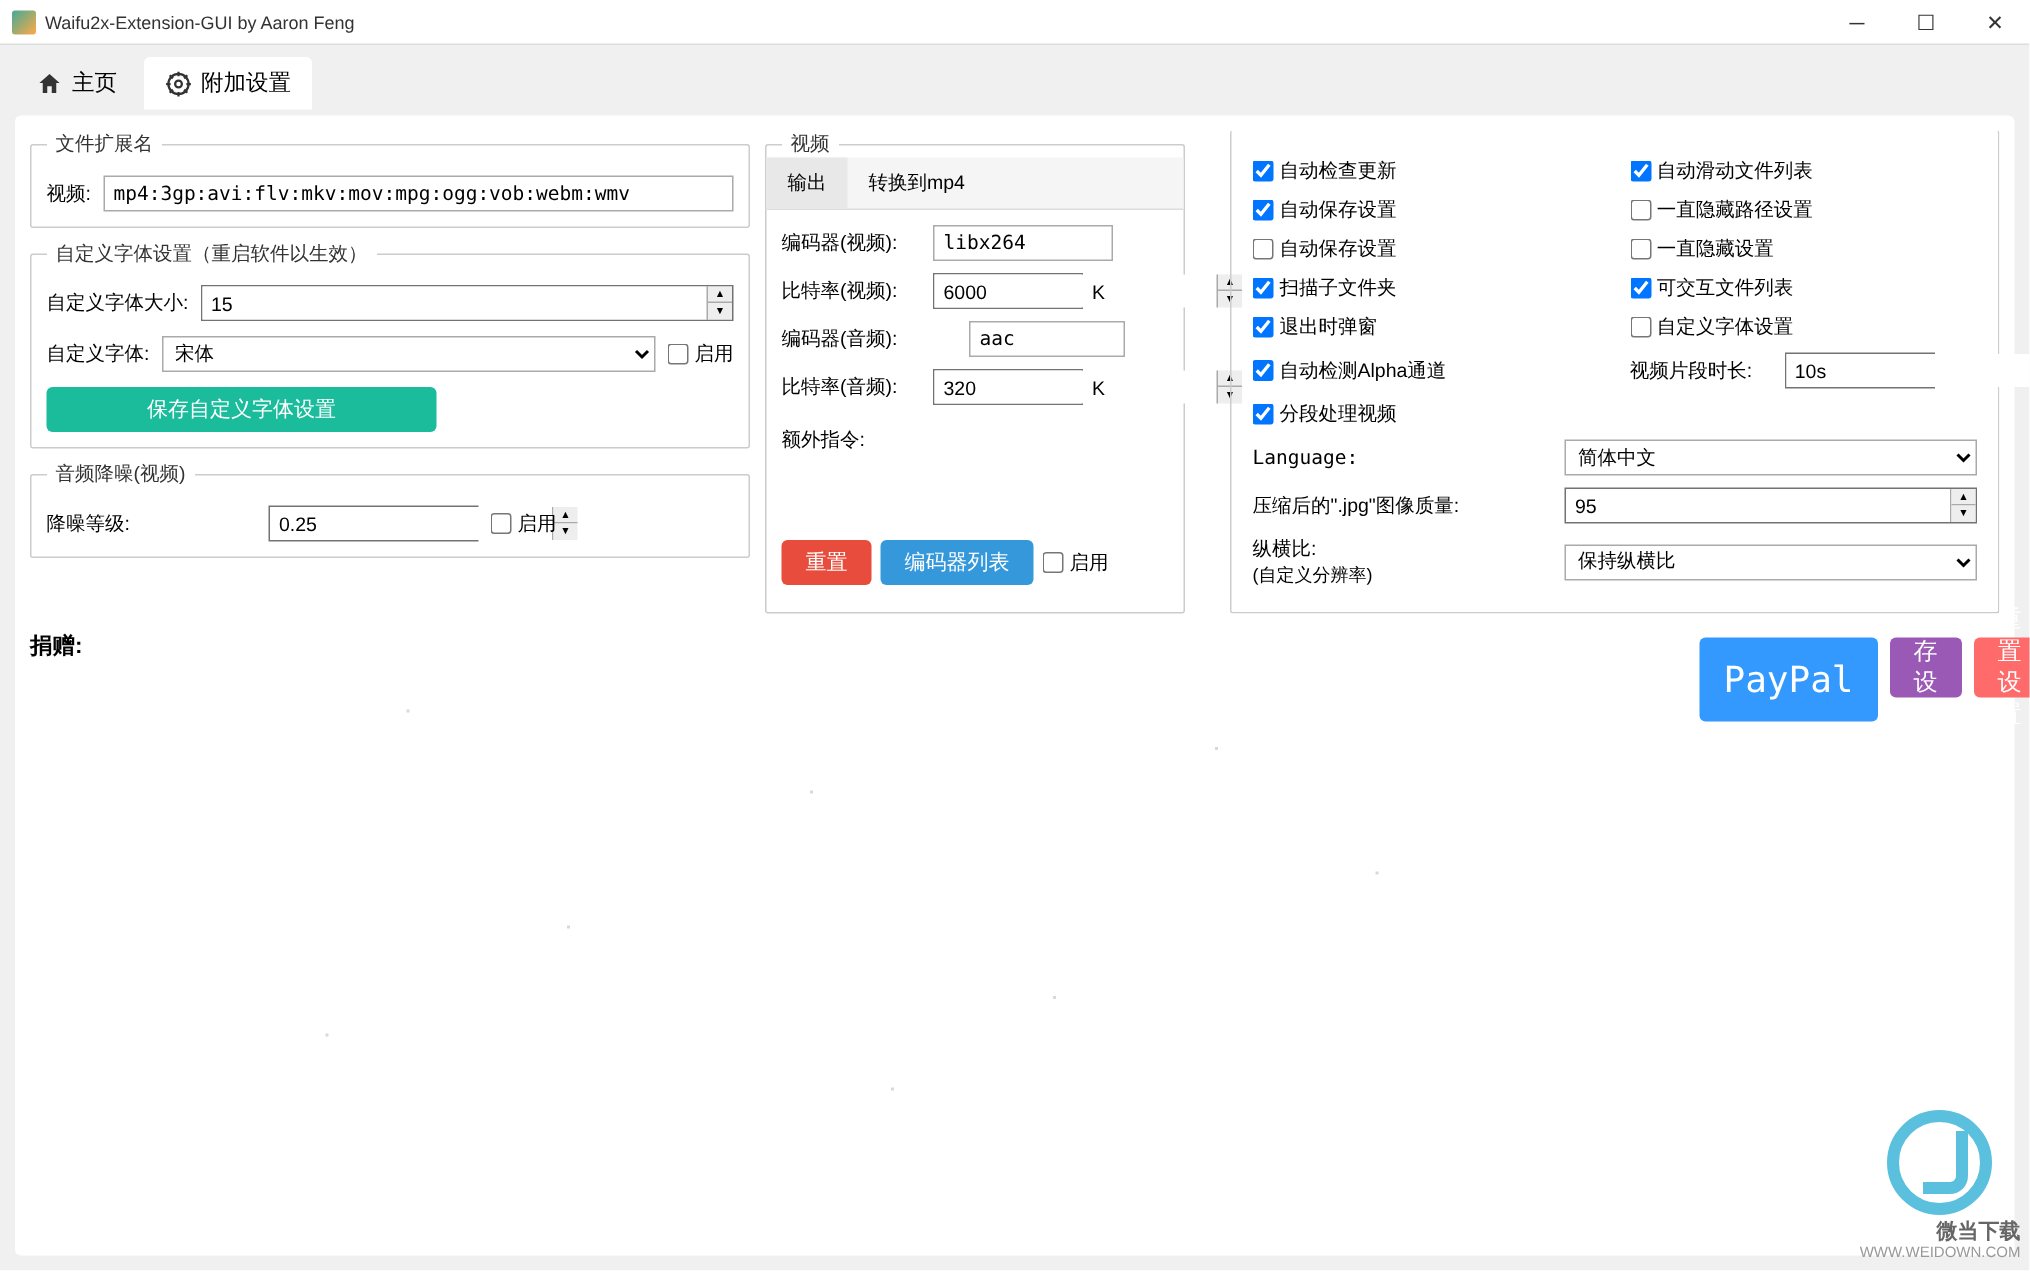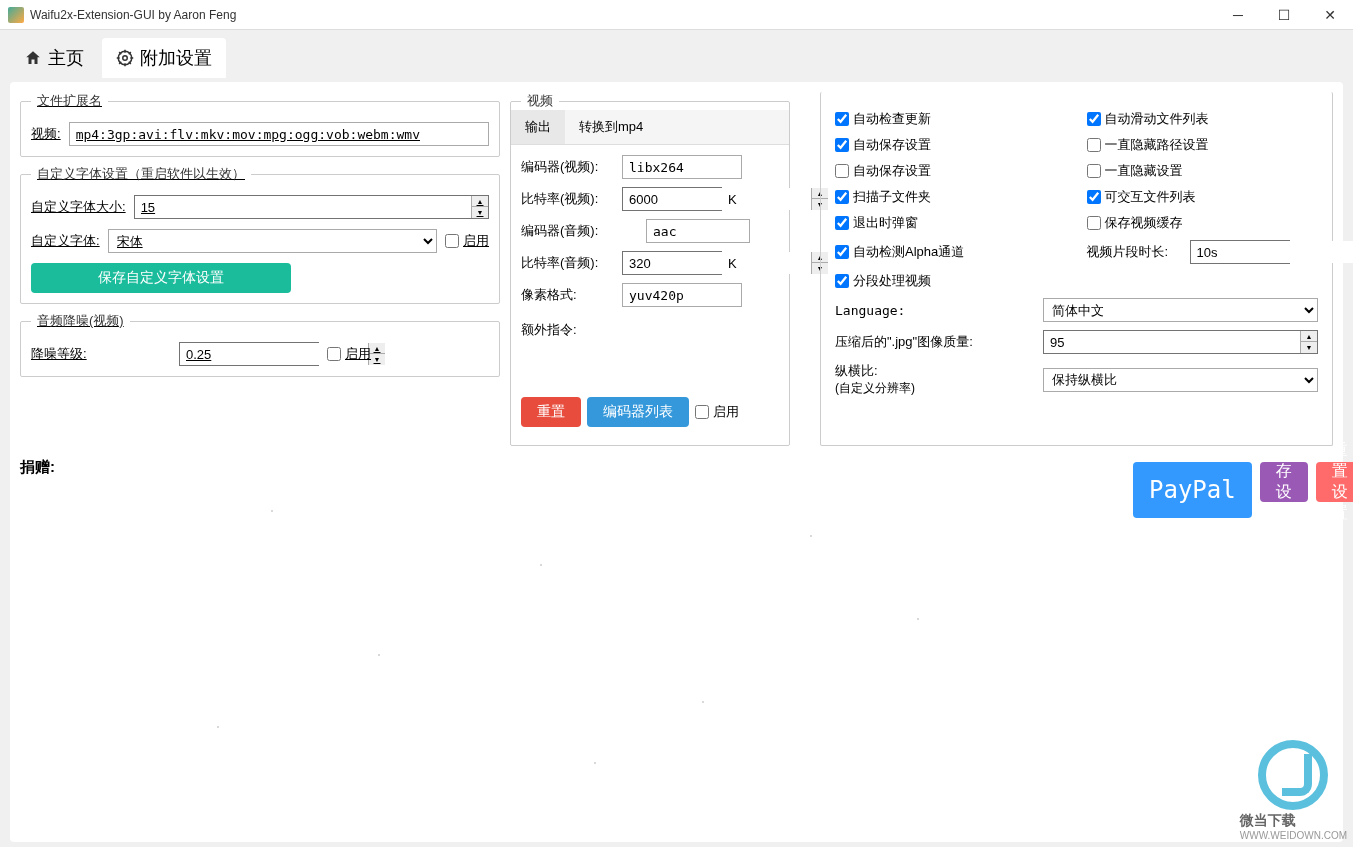--- a/index.html
+++ b/index.html
@@ -5,27 +5,27 @@
 * { box-sizing: border-box; margin: 0; padding: 0; font-family: "Microsoft YaHei", Arial, sans-serif; }
 body { background: #fff; width: 1353px; height: 847px; overflow: hidden; font-size: 13px; }
 .titlebar { height: 30px; display: flex; align-items: center; justify-content: space-between; padding: 0 0 0 8px; border-bottom: 1px solid #ddd; }
 .titlebar-left { display: flex; align-items: center; gap: 6px; }
 .app-icon { width: 16px; height: 16px; background: linear-gradient(135deg,#4a9,#fa4); border-radius: 2px; }
 .titlebar-title { font-size: 12px; color: #333; }
 .titlebar-controls { display: flex; }
 .tb-btn { width: 46px; height: 30px; display: flex; align-items: center; justify-content: center; font-size: 14px; color: #333; cursor: pointer; }
 .content-wrap { background: #f0f0f0; padding: 8px 10px; height: 817px; }
 .tabs-bar { display: flex; gap: 4px; margin-bottom: 4px; }
-.tab { display: flex; align-items: center; gap: 6px; padding: 8px 14px; background: #f0f0f0; border-radius: 4px 4px 0 0; font-size: 18px; cursor: pointer; }
+.tab { display: flex; align-items: center; gap: 6px; padding: 8px 14px; background: #f0f0f0; border-radius: 4px 4px 0 0; font-size: 15px; cursor: pointer; }
 .tab.active { background: #fff; }
 .tab-icon { width: 18px; height: 18px; }
 .main-panel { background: #fff; border-radius: 4px; padding: 10px; height: 760px; }
 .top-row { display: flex; gap: 10px; }
 .col { display: flex; flex-direction: column; gap: 8px; }
-.col1 { width: 480px; text-decoration: underline; }
+.col1 { width: 480px; }
 .col2 { width: 280px; }
 .col3 { flex: 1; padding-left: 20px; }
 fieldset { border: 1px solid #ccc; border-radius: 2px; padding: 12px 10px 10px; position: relative; }
 legend { padding: 0 6px; font-size: 13px; color: #333; }
 .form-row { display: flex; align-items: center; gap: 8px; margin-bottom: 10px; }
 .form-row:last-child { margin-bottom: 0; }
 .form-label { font-size: 13px; white-space: nowrap; }
 input[type="text"], select { border: 1px solid #aaa; padding: 3px 6px; font-size: 13px; font-family: Consolas, monospace; background: #fff; height: 24px; }
 input[type="text"].wide { flex: 1; }
 .spinner { display: flex; align-items: center; border: 1px solid #737373; height: 24px; background: #fff; }
@@ -50,21 +50,21 @@
 .video-grid-row { display: flex; align-items: center; gap: 6px; margin-bottom: 8px; }
 .video-label { width: 95px; font-size: 13px; }
 .options-grid { display: grid; grid-template-columns: 1fr 1fr; gap: 8px 20px; padding: 6px 4px; }
 .options-full-row { grid-column: 1 / -1; display: flex; align-items: center; gap: 8px; }
 .donate-section { display: flex; margin-top: 10px; align-items: flex-start; }
 .donate-label { font-size: 15px; font-weight: bold; margin-top: 2px; }
 .donate-img { flex: 1; height: 360px; position: relative; }
 .donate-buttons { width: 200px; display: flex; gap: 8px; padding-top: 6px; padding-right: 4px; }
 .donate-buttons .btn { height: 40px; display: flex; align-items: center; justify-content: center; font-size: 16px; }
 .donate-buttons .paypal-btn { height: 56px; font-size: 24px; font-family: Consolas, monospace; }
-.watermark { position: absolute; right: 6px; bottom: 6px; font-size: 10px; color: #999; text-align: left; }
+.watermark { position: absolute; right: 6px; bottom: 6px; font-size: 10px; color: #999; text-align: right; }
 .watermark .circle { width: 70px; height: 70px; border: 8px solid #5bc0de; border-radius: 50%; margin: 0 auto 2px; position: relative; }
 .watermark .circle::after { content: ""; position: absolute; width: 22px; height: 34px; border: 8px solid #5bc0de; border-top: none; border-left: none; border-radius: 0 0 12px 0; left: 16px; top: 6px; }
 .speckle { position: absolute; width: 2px; height: 2px; background: rgba(0,0,0,0.15); }
 </style>
 </head>
 <body>
 
 <div class="titlebar">
   <div class="titlebar-left">
     <div class="app-icon"></div>
@@ -179,24 +179,20 @@
             <span class="video-label">比特率(音频):</span>
             <div class="spinner" style="width:100px">
               <input value="320" style="">
               <div class="spinner-btns">
                   <span>▲</span>
                   <span>▼</span>
                 </div>
             </div>
             <span>K</span>
           </div>
-          <div class="video-grid-row">
-            <span class="video-label">像素格式:</span>
-            <input type="text" style="width: 120px;" value="yuv420p">
-          </div>
           <div class="video-grid-row" style="margin-top:14px">
             <span class="video-label">额外指令:</span>
           </div>
           <div style="height:50px"></div>
           <div class="video-grid-row">
             <button class="btn btn-red">重置</button>
             <button class="btn btn-blue">编码器列表</button>
             <div class="checkbox-row">
               <input type="checkbox" style="">
               <span>启用</span>
@@ -239,21 +235,21 @@
             <div class="checkbox-row">
                 <input type="checkbox" checked="" style="">
                 <span>可交互文件列表</span>
               </div>
             <div class="checkbox-row">
                 <input type="checkbox" checked="" style="">
                 <span>退出时弹窗</span>
               </div>
             <div class="checkbox-row">
                 <input type="checkbox" style="">
-                <span>保存视频缓存</span>
+                <span>自定义字体设置</span>
               </div>
             <div class="checkbox-row">
                 <input type="checkbox" checked="" style="">
                 <span>自动检测Alpha通道</span>
               </div>
             <div class="form-row" style="margin:0">
               <span class="form-label" style="width:95px">视频片段时长:</span>
               <div class="spinner" style="width:100px">
                 <input value="10s" style="">
                 <div class="spinner-btns">

